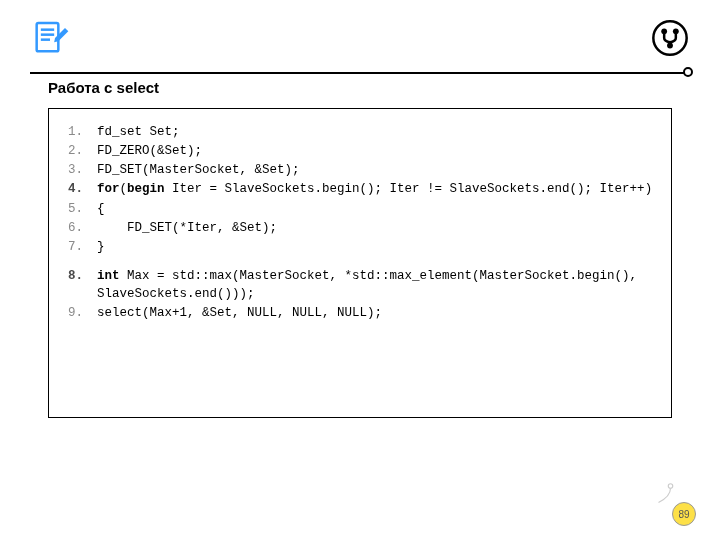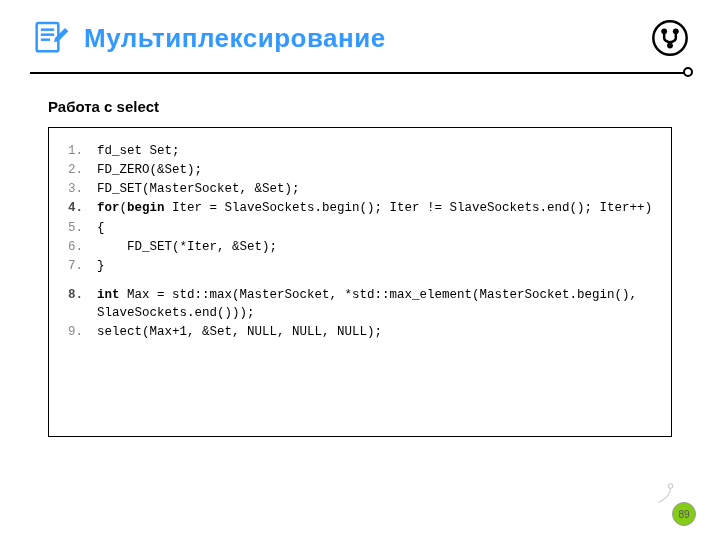--- a/index.html
+++ b/index.html
@@ -45,21 +45,21 @@
     position: absolute;
     right: -3px;
     top: -5px;
     width: 10px;
     height: 10px;
     border: 2px solid #000;
     border-radius: 50%;
     background: #fff;
   }
   .subtitle {
-    margin: 24px 48px 12px 48px;
+    margin: 5px 48px 12px 48px;
     font-size: 15px;
     font-weight: 700;
     color: #000;
   }
   .codebox {
     margin: 0 48px;
     border: 1px solid #000;
     padding: 14px 12px 14px 12px;
     height: 310px;
     font-family: "Courier New", monospace;
@@ -93,21 +93,21 @@
     bottom: 14px;
     width: 24px;
     height: 24px;
     border: 1px solid #999;
     border-radius: 50%;
     display: flex;
     align-items: center;
     justify-content: center;
     font-size: 10px;
     color: #555;
-    background: #84cc16;
+    background: #fde047;
   }
   .decor {
     position: absolute;
     right: 42px;
     bottom: 30px;
     width: 30px;
     height: 30px;
     pointer-events: none;
   }
 </style>
@@ -117,21 +117,20 @@
 <div class="header">
   <span class="doc-icon">
     <svg viewBox="0 0 48 48" width="40" height="40">
       <rect x="8" y="6" width="26" height="34" rx="2" fill="none" stroke="#3399ff" stroke-width="3"></rect>
       <line x1="13" y1="14" x2="29" y2="14" stroke="#3399ff" stroke-width="3"></line>
       <line x1="13" y1="20" x2="29" y2="20" stroke="#3399ff" stroke-width="3"></line>
       <line x1="13" y1="26" x2="24" y2="26" stroke="#3399ff" stroke-width="3"></line>
       <path d="M30 24 L42 12 L46 16 L34 28 L29 29 Z" fill="#3399ff"></path>
     </svg>
   </span>
-  <div class="title">Мультиплексирование</div>
   <span class="git-icon">
     <svg viewBox="0 0 48 48" width="40" height="40">
       <circle cx="24" cy="24" r="20" fill="none" stroke="#000" stroke-width="3"></circle>
       <circle cx="17" cy="16" r="3.5" fill="#000"></circle>
       <circle cx="31" cy="16" r="3.5" fill="#000"></circle>
       <circle cx="24" cy="33" r="3.5" fill="#000"></circle>
       <path d="M17 19 L17 24 Q17 28 24 29 M31 19 L31 24 Q31 28 24 29 M24 29 L24 30" fill="none" stroke="#000" stroke-width="3"></path>
     </svg>
   </span>
 </div>

